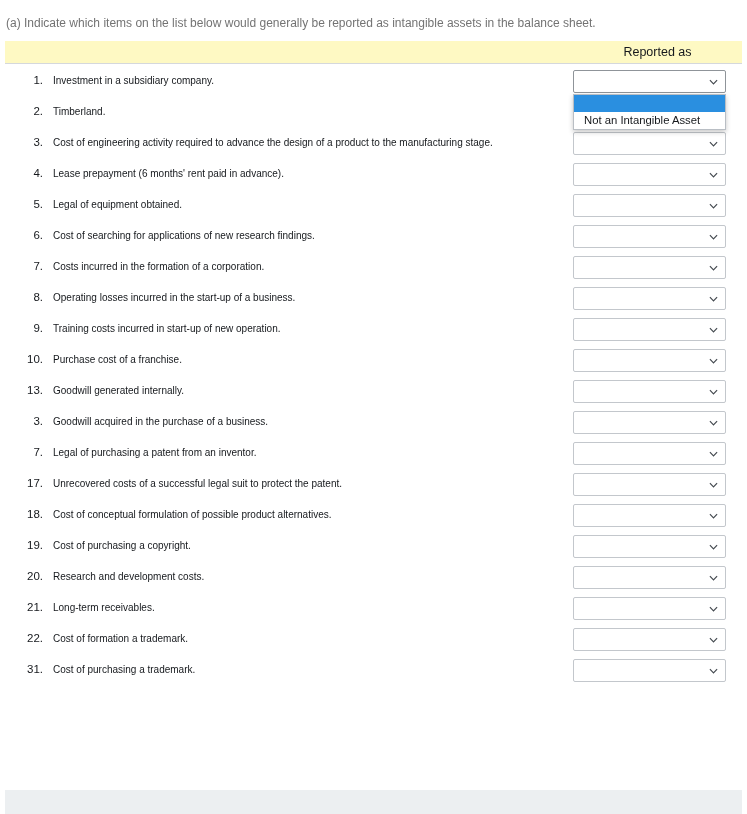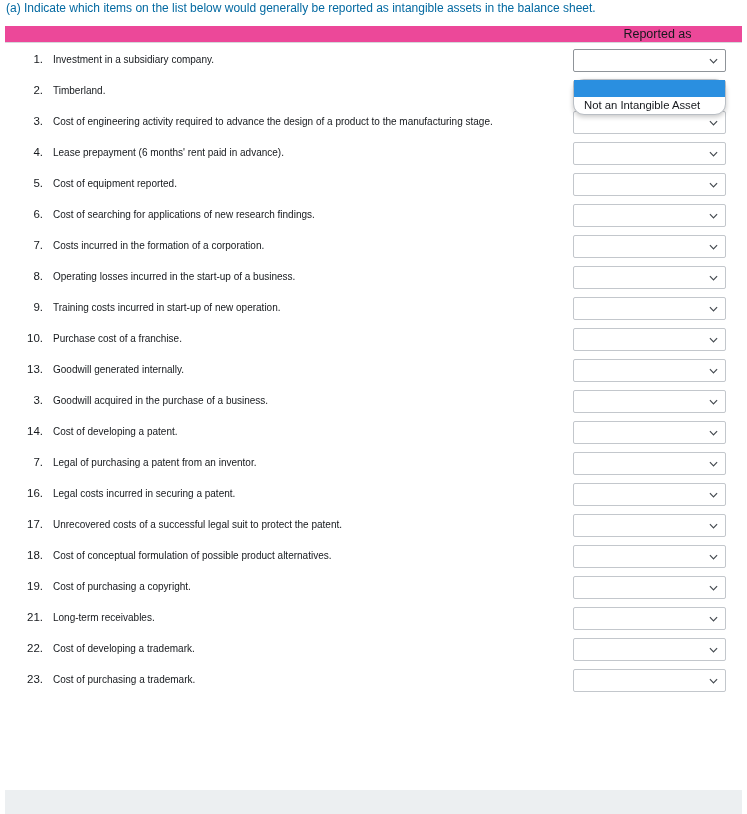--- a/index.html
+++ b/index.html
@@ -11,41 +11,41 @@
     width: 747px;
     height: 814px;
     font-family: "Liberation Sans", sans-serif;
     font-size: 12px;
     color: #1a1a1a;
     position: relative;
     overflow: hidden;
   }
   .question-prompt {
     font-size: 12px;
-    color: #0369a1;
-    padding: 0 10px 10px 6px;
+    color: #737373;
+    padding: 15px 10px 10px 6px;
     line-height: 1.35;
   }
   .table-wrap {
     position: relative;
     width: 747px;
   }
   table.items {
     border-collapse: collapse;
     width: 737px;
     margin-left: 5px;
     table-layout: fixed;
   }
   table.items col.c-num { width: 48px; }
   table.items col.c-desc { width: 520px; }
   table.items col.c-sel { width: 169px; }
 
   thead th {
-    background: #ec4899;
-    height: 16px;
+    background: #fef9c3;
+    height: 22px;
     padding: 0;
     font-weight: normal;
   }
   thead th.hdr-blank {
     border-bottom: 1px solid #d5d8dc;
   }
   thead th.hdr-reported {
     font-size: 12.5px;
     color: #15181c;
     text-align: center;
@@ -206,21 +206,21 @@
               <span class="chev">
                 <svg viewBox="0 0 10 10" width="9" height="9">
                   <path d="M1 3 L5 7 L9 3" fill="none" stroke="#444a50" stroke-width="1.3"></path>
                 </svg>
               </span>
             </div>
           </td>
         </tr>
         <tr>
           <td class="num">5.</td>
-          <td class="desc">Cost of equipment reported.</td>
+          <td class="desc">Legal of equipment obtained.</td>
           <td class="sel">
             <div class="select-box">
               <div class="select-value">&nbsp;</div>
               <span class="chev">
                 <svg viewBox="0 0 10 10" width="9" height="9">
                   <path d="M1 3 L5 7 L9 3" fill="none" stroke="#444a50" stroke-width="1.3"></path>
                 </svg>
               </span>
             </div>
           </td>
@@ -317,62 +317,34 @@
               <div class="select-value">&nbsp;</div>
               <span class="chev">
                 <svg viewBox="0 0 10 10" width="9" height="9">
                   <path d="M1 3 L5 7 L9 3" fill="none" stroke="#444a50" stroke-width="1.3"></path>
                 </svg>
               </span>
             </div>
           </td>
         </tr>
         <tr>
-          <td class="num">14.</td>
-          <td class="desc">Cost of developing a patent.</td>
-          <td class="sel">
-            <div class="select-box">
-              <div class="select-value">&nbsp;</div>
-              <span class="chev">
-                <svg viewBox="0 0 10 10" width="9" height="9">
-                  <path d="M1 3 L5 7 L9 3" fill="none" stroke="#444a50" stroke-width="1.3"></path>
-                </svg>
-              </span>
-            </div>
-          </td>
-        </tr>
-        <tr>
           <td class="num">7.</td>
           <td class="desc">Legal of purchasing a patent from an inventor.</td>
           <td class="sel">
             <div class="select-box">
               <div class="select-value">&nbsp;</div>
               <span class="chev">
                 <svg viewBox="0 0 10 10" width="9" height="9">
                   <path d="M1 3 L5 7 L9 3" fill="none" stroke="#444a50" stroke-width="1.3"></path>
                 </svg>
               </span>
             </div>
           </td>
         </tr>
         <tr>
-          <td class="num">16.</td>
-          <td class="desc">Legal costs incurred in securing a patent.</td>
-          <td class="sel">
-            <div class="select-box">
-              <div class="select-value">&nbsp;</div>
-              <span class="chev">
-                <svg viewBox="0 0 10 10" width="9" height="9">
-                  <path d="M1 3 L5 7 L9 3" fill="none" stroke="#444a50" stroke-width="1.3"></path>
-                </svg>
-              </span>
-            </div>
-          </td>
-        </tr>
-        <tr>
           <td class="num">17.</td>
           <td class="desc">Unrecovered costs of a successful legal suit to protect the patent.</td>
           <td class="sel">
             <div class="select-box">
               <div class="select-value">&nbsp;</div>
               <span class="chev">
                 <svg viewBox="0 0 10 10" width="9" height="9">
                   <path d="M1 3 L5 7 L9 3" fill="none" stroke="#444a50" stroke-width="1.3"></path>
                 </svg>
               </span>
@@ -401,63 +373,77 @@
               <div class="select-value">&nbsp;</div>
               <span class="chev">
                 <svg viewBox="0 0 10 10" width="9" height="9">
                   <path d="M1 3 L5 7 L9 3" fill="none" stroke="#444a50" stroke-width="1.3"></path>
                 </svg>
               </span>
             </div>
           </td>
         </tr>
         <tr>
+          <td class="num">20.</td>
+          <td class="desc">Research and development costs.</td>
+          <td class="sel">
+            <div class="select-box">
+              <div class="select-value">&nbsp;</div>
+              <span class="chev">
+                <svg viewBox="0 0 10 10" width="9" height="9">
+                  <path d="M1 3 L5 7 L9 3" fill="none" stroke="#444a50" stroke-width="1.3"></path>
+                </svg>
+              </span>
+            </div>
+          </td>
+        </tr>
+        <tr>
           <td class="num">21.</td>
           <td class="desc">Long-term receivables.</td>
           <td class="sel">
             <div class="select-box">
               <div class="select-value">&nbsp;</div>
               <span class="chev">
                 <svg viewBox="0 0 10 10" width="9" height="9">
                   <path d="M1 3 L5 7 L9 3" fill="none" stroke="#444a50" stroke-width="1.3"></path>
                 </svg>
               </span>
             </div>
           </td>
         </tr>
         <tr>
           <td class="num">22.</td>
-          <td class="desc">Cost of developing a trademark.</td>
-          <td class="sel">
-            <div class="select-box">
-              <div class="select-value">&nbsp;</div>
-              <span class="chev">
-                <svg viewBox="0 0 10 10" width="9" height="9">
-                  <path d="M1 3 L5 7 L9 3" fill="none" stroke="#444a50" stroke-width="1.3"></path>
-                </svg>
-              </span>
-            </div>
-          </td>
-        </tr>
-        <tr>
-          <td class="num">23.</td>
+          <td class="desc">Cost of formation a trademark.</td>
+          <td class="sel">
+            <div class="select-box">
+              <div class="select-value">&nbsp;</div>
+              <span class="chev">
+                <svg viewBox="0 0 10 10" width="9" height="9">
+                  <path d="M1 3 L5 7 L9 3" fill="none" stroke="#444a50" stroke-width="1.3"></path>
+                </svg>
+              </span>
+            </div>
+          </td>
+        </tr>
+        <tr>
+          <td class="num">31.</td>
           <td class="desc">Cost of purchasing a trademark.</td>
           <td class="sel">
             <div class="select-box">
               <div class="select-value">&nbsp;</div>
               <span class="chev">
                 <svg viewBox="0 0 10 10" width="9" height="9">
                   <path d="M1 3 L5 7 L9 3" fill="none" stroke="#444a50" stroke-width="1.3"></path>
                 </svg>
               </span>
             </div>
           </td>
         </tr>
       </tbody>
   </table>
 
-  <div class="dropdown-menu" id="open-dropdown" style="left: 573px; top: 53px; border-radius: 11px;">
+  <div class="dropdown-menu" id="open-dropdown" style="left: 573px; top: 53px;">
     <div class="opt highlighted">&nbsp;</div>
     <div class="opt">Not an Intangible Asset</div>
   </div>
 </div>
 
 <div class="bottom-bar"></div>
 
 </body></html>

